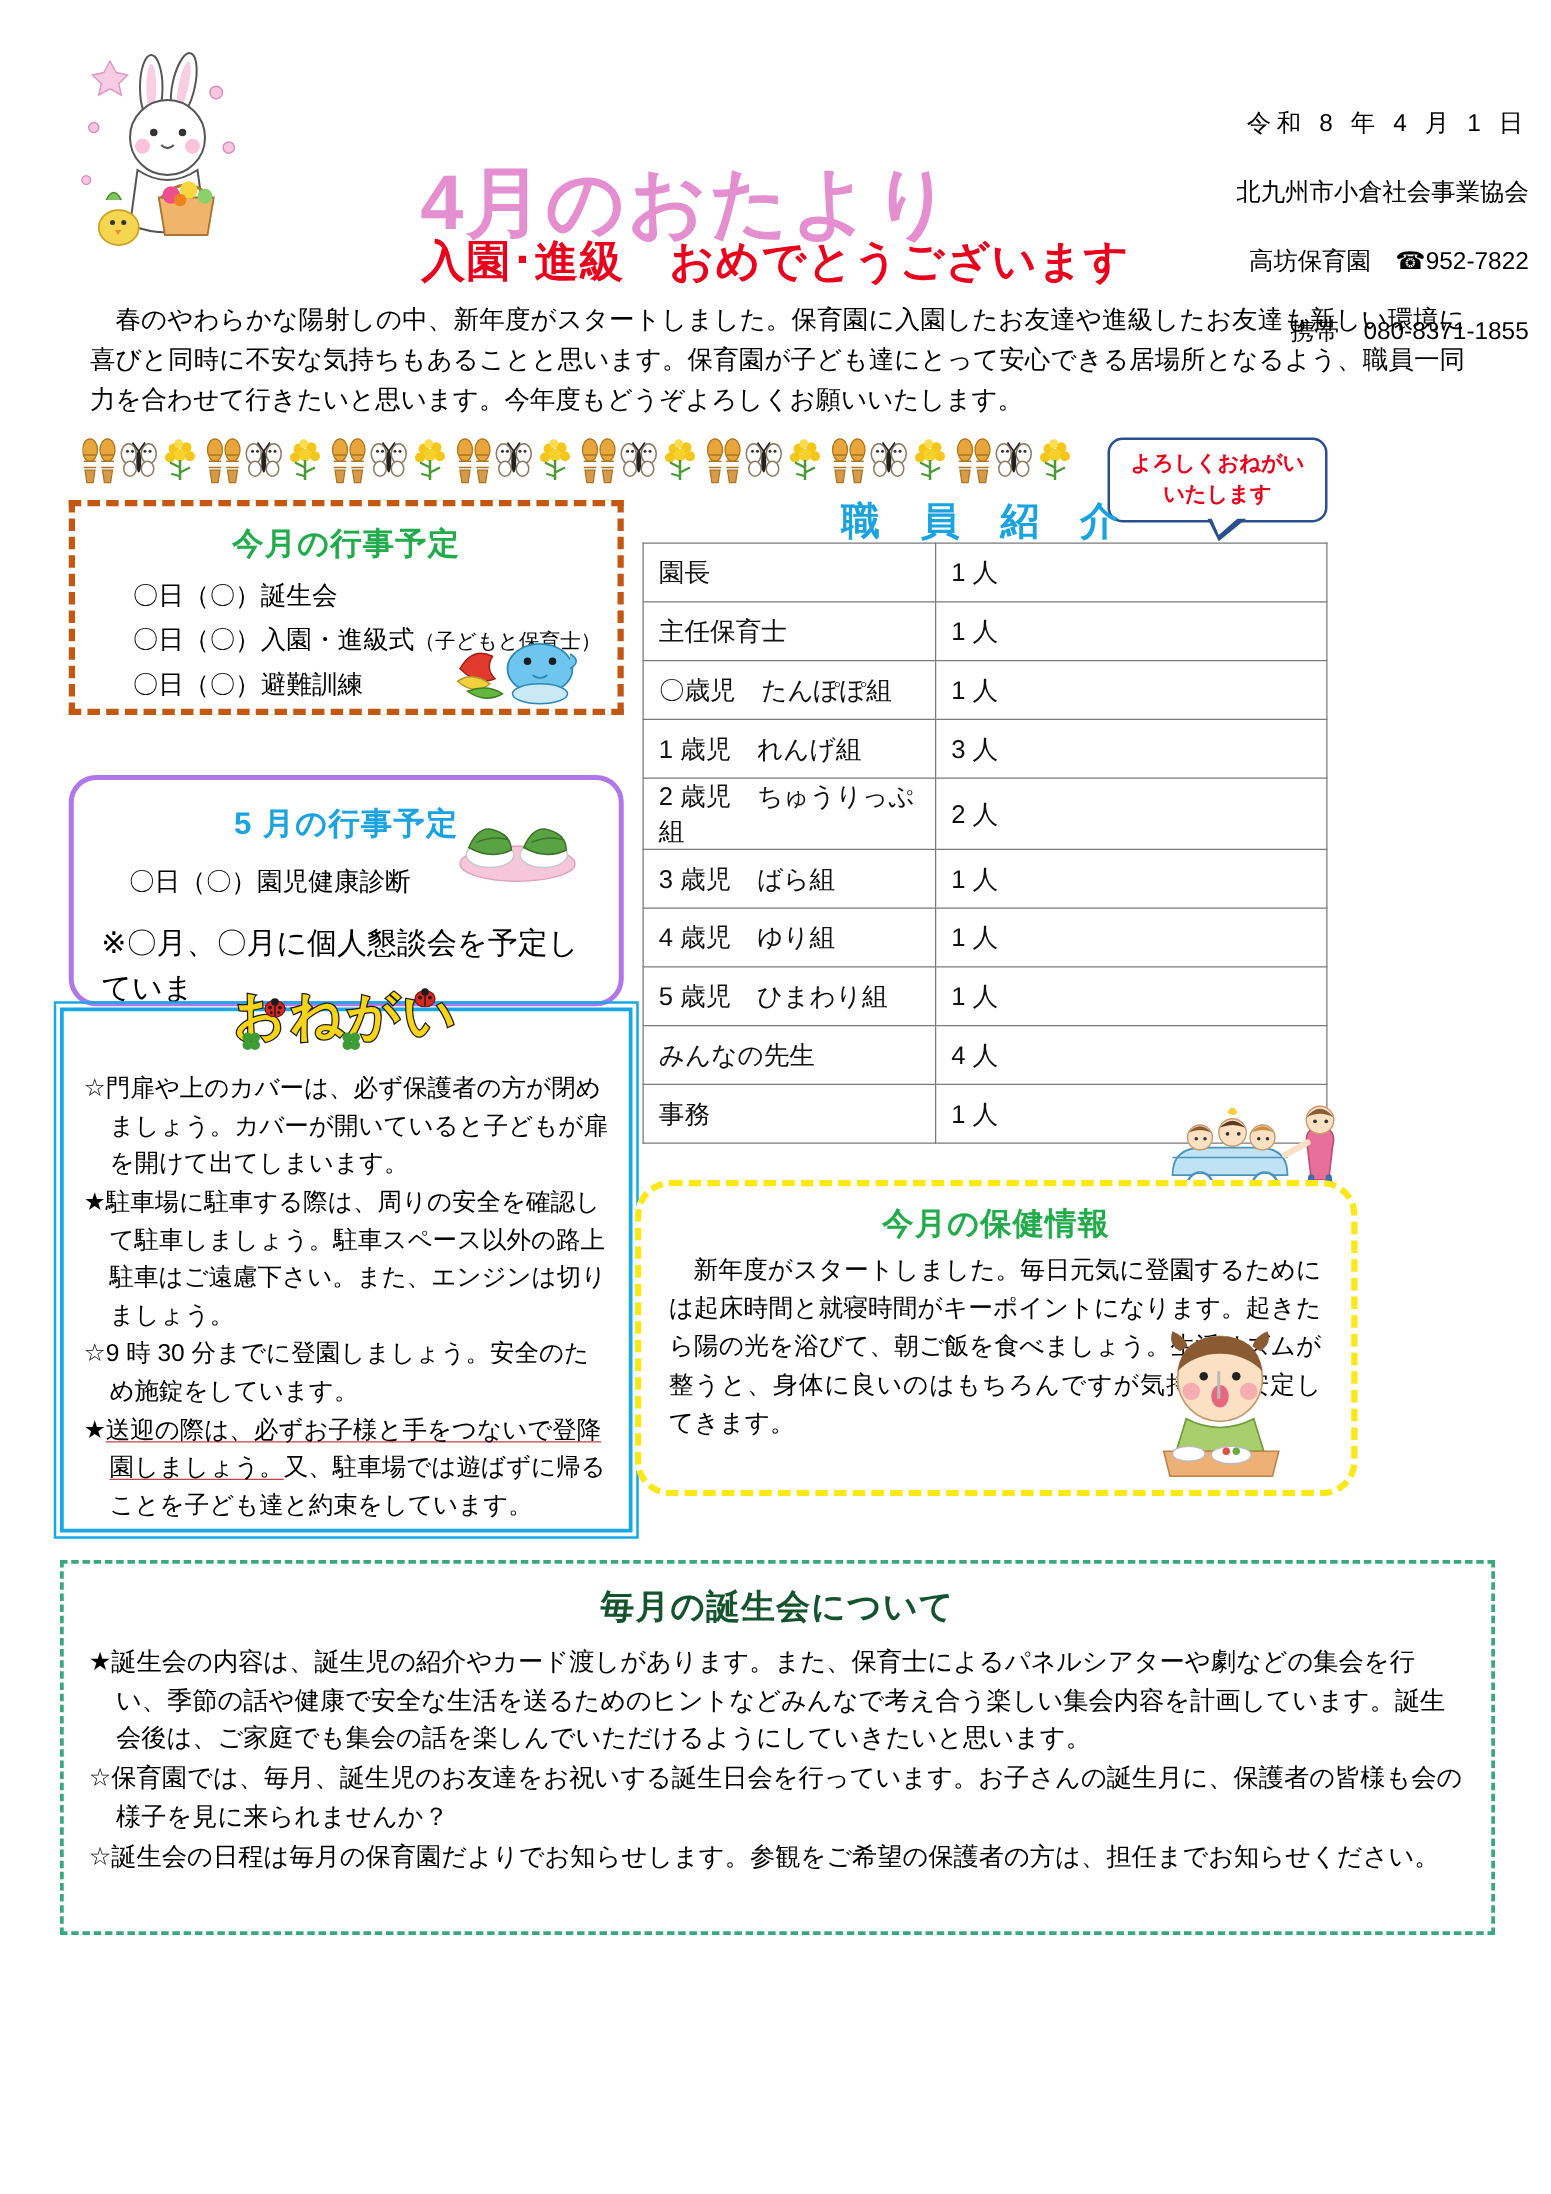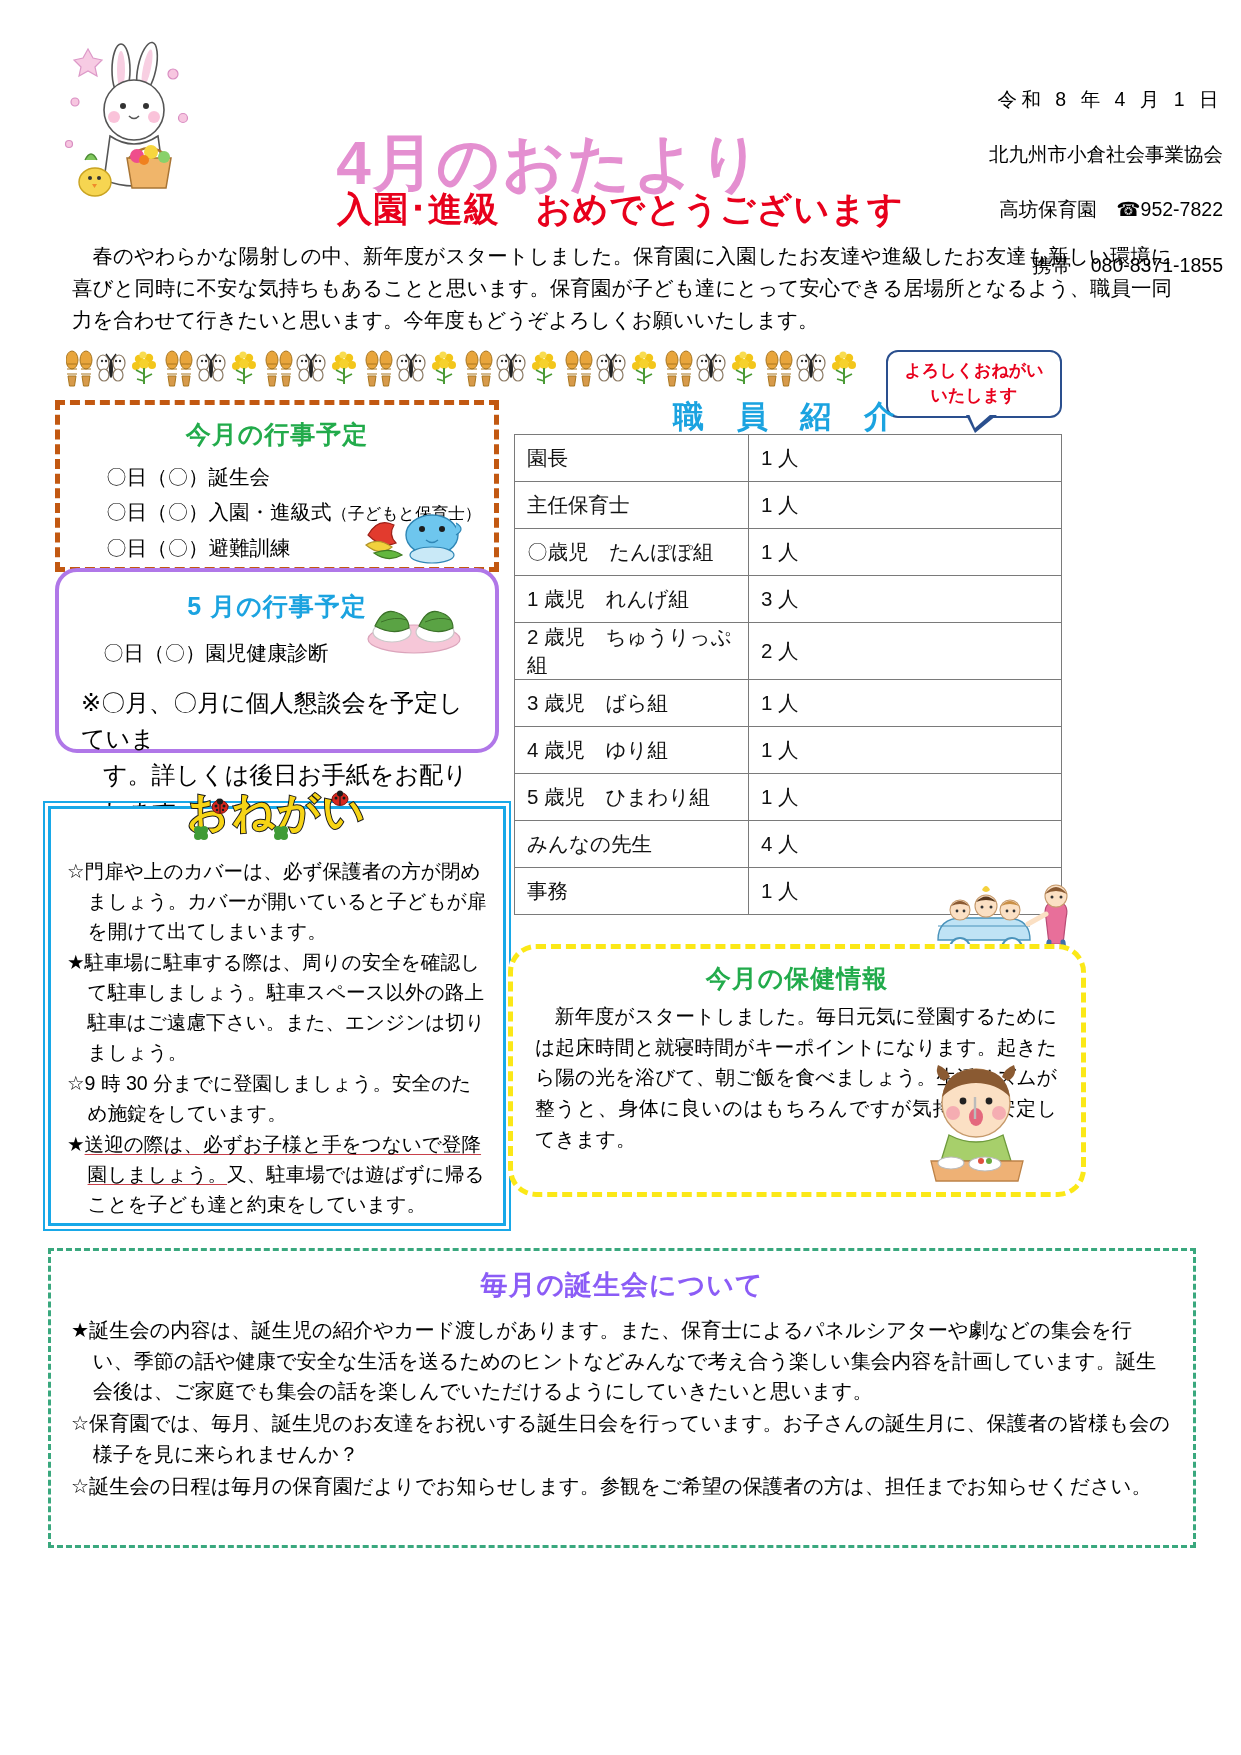--- a/index.html
+++ b/index.html
@@ -68,21 +68,21 @@
   .h-green{
     text-align:center; font-size:25px; font-weight:bold; color:#22ab4b;
     margin-top:13px; letter-spacing:1px;
   }
   .ev-list{margin:8px 0 0 0; padding:0 0 0 46px; list-style:none;
            font-size:20.5px; line-height:1.72;}
   .ev-list li{margin:0;}
   .ev-small{font-size:16.5px;}
 
   .box-may{
-    position:absolute; left:55px; top:568px; width:444px; height:185px;
+    position:absolute; left:55px; top:620px; width:444px; height:185px;
     border:4px solid #b077e8; border-radius:22px; box-sizing:border-box;
     background:#fff;
   }
   .h-cyan{
     text-align:center; font-size:25px; font-weight:bold; color:#1ba3e0;
     margin-top:18px; letter-spacing:1px;
   }
   .may-line{font-size:20.5px; margin:16px 0 0 44px;}
   .may-note{font-size:24px; margin:18px 18px 0 22px; line-height:1.5;}
   .may-note .ind{display:block; padding-left:22px;}
@@ -134,21 +134,21 @@
     margin:6px 24px 0 22px; font-size:19.8px; line-height:1.55; text-align:justify;
   }
   .health-body p{margin:0; text-indent:1em;}
 
   
   .box-birthday{
     position:absolute; left:48px; top:1248px; width:1148px; height:300px;
     border:3px dashed #3aa87e; box-sizing:border-box; background:#fff;
   }
   .h-pink{
-    text-align:center; font-size:27px; font-weight:bold; color:#8b5cf6;
+    text-align:center; font-size:27px; font-weight:bold; color:#14532d;
     margin-top:16px; letter-spacing:1px;
   }
   .bd-body{margin:12px 22px 0 20px; font-size:20.2px; line-height:1.52;}
   .bd-body p{margin:0 0 1px 0; text-indent:-1.08em; padding-left:1.08em;}
 
   .ill{position:absolute;}
 </style>
 </head>
 <body>
 

